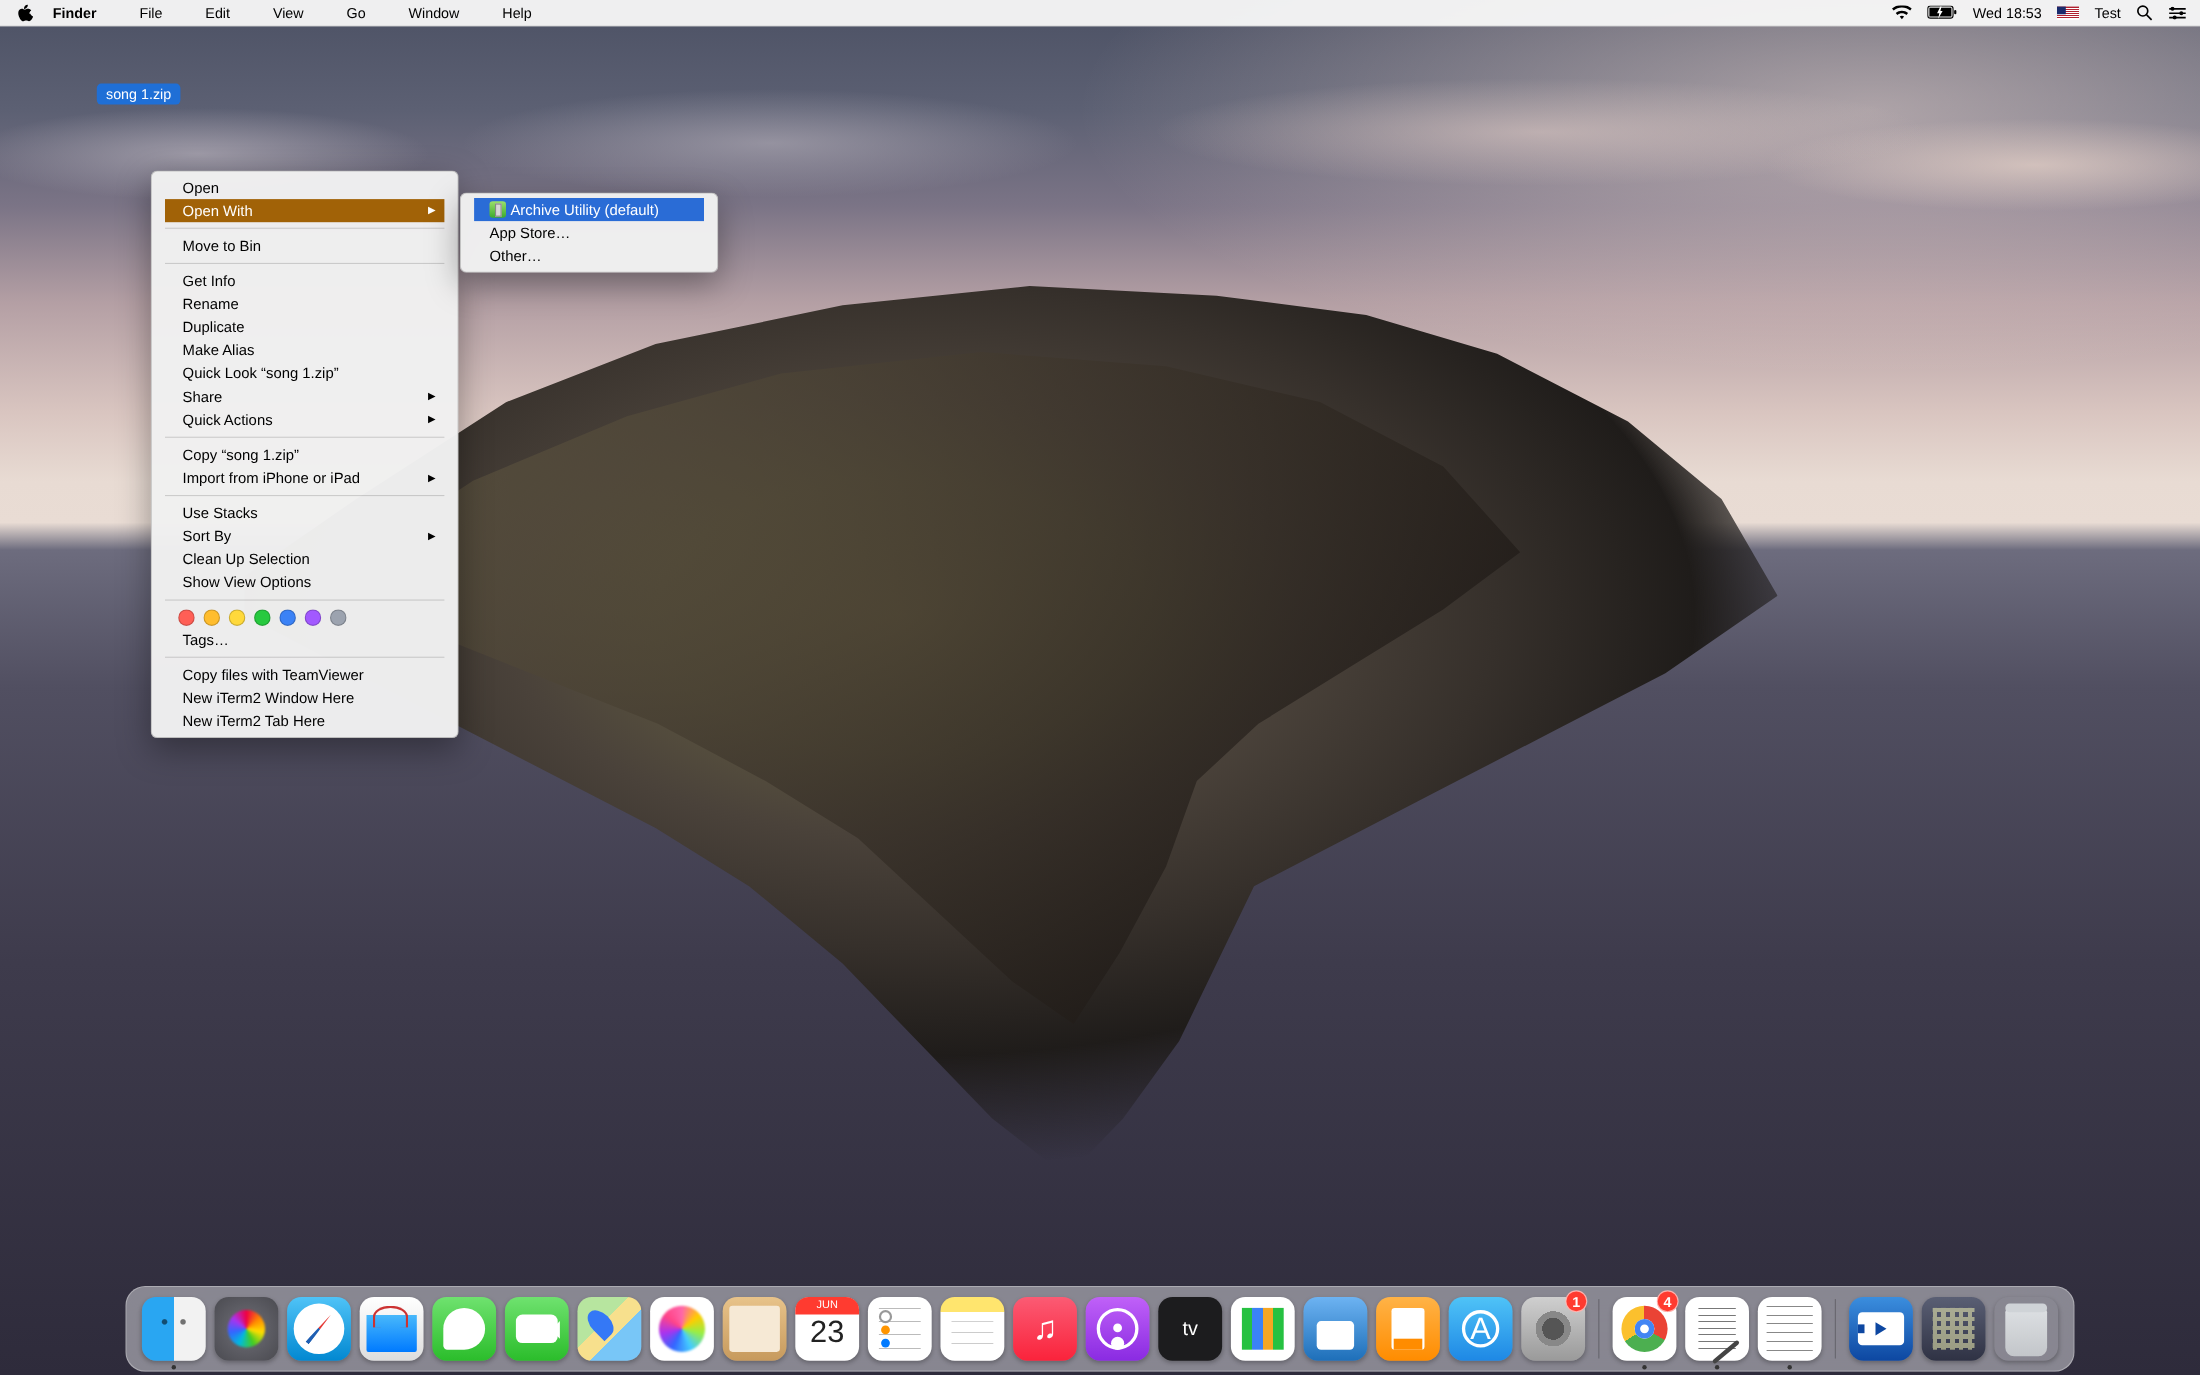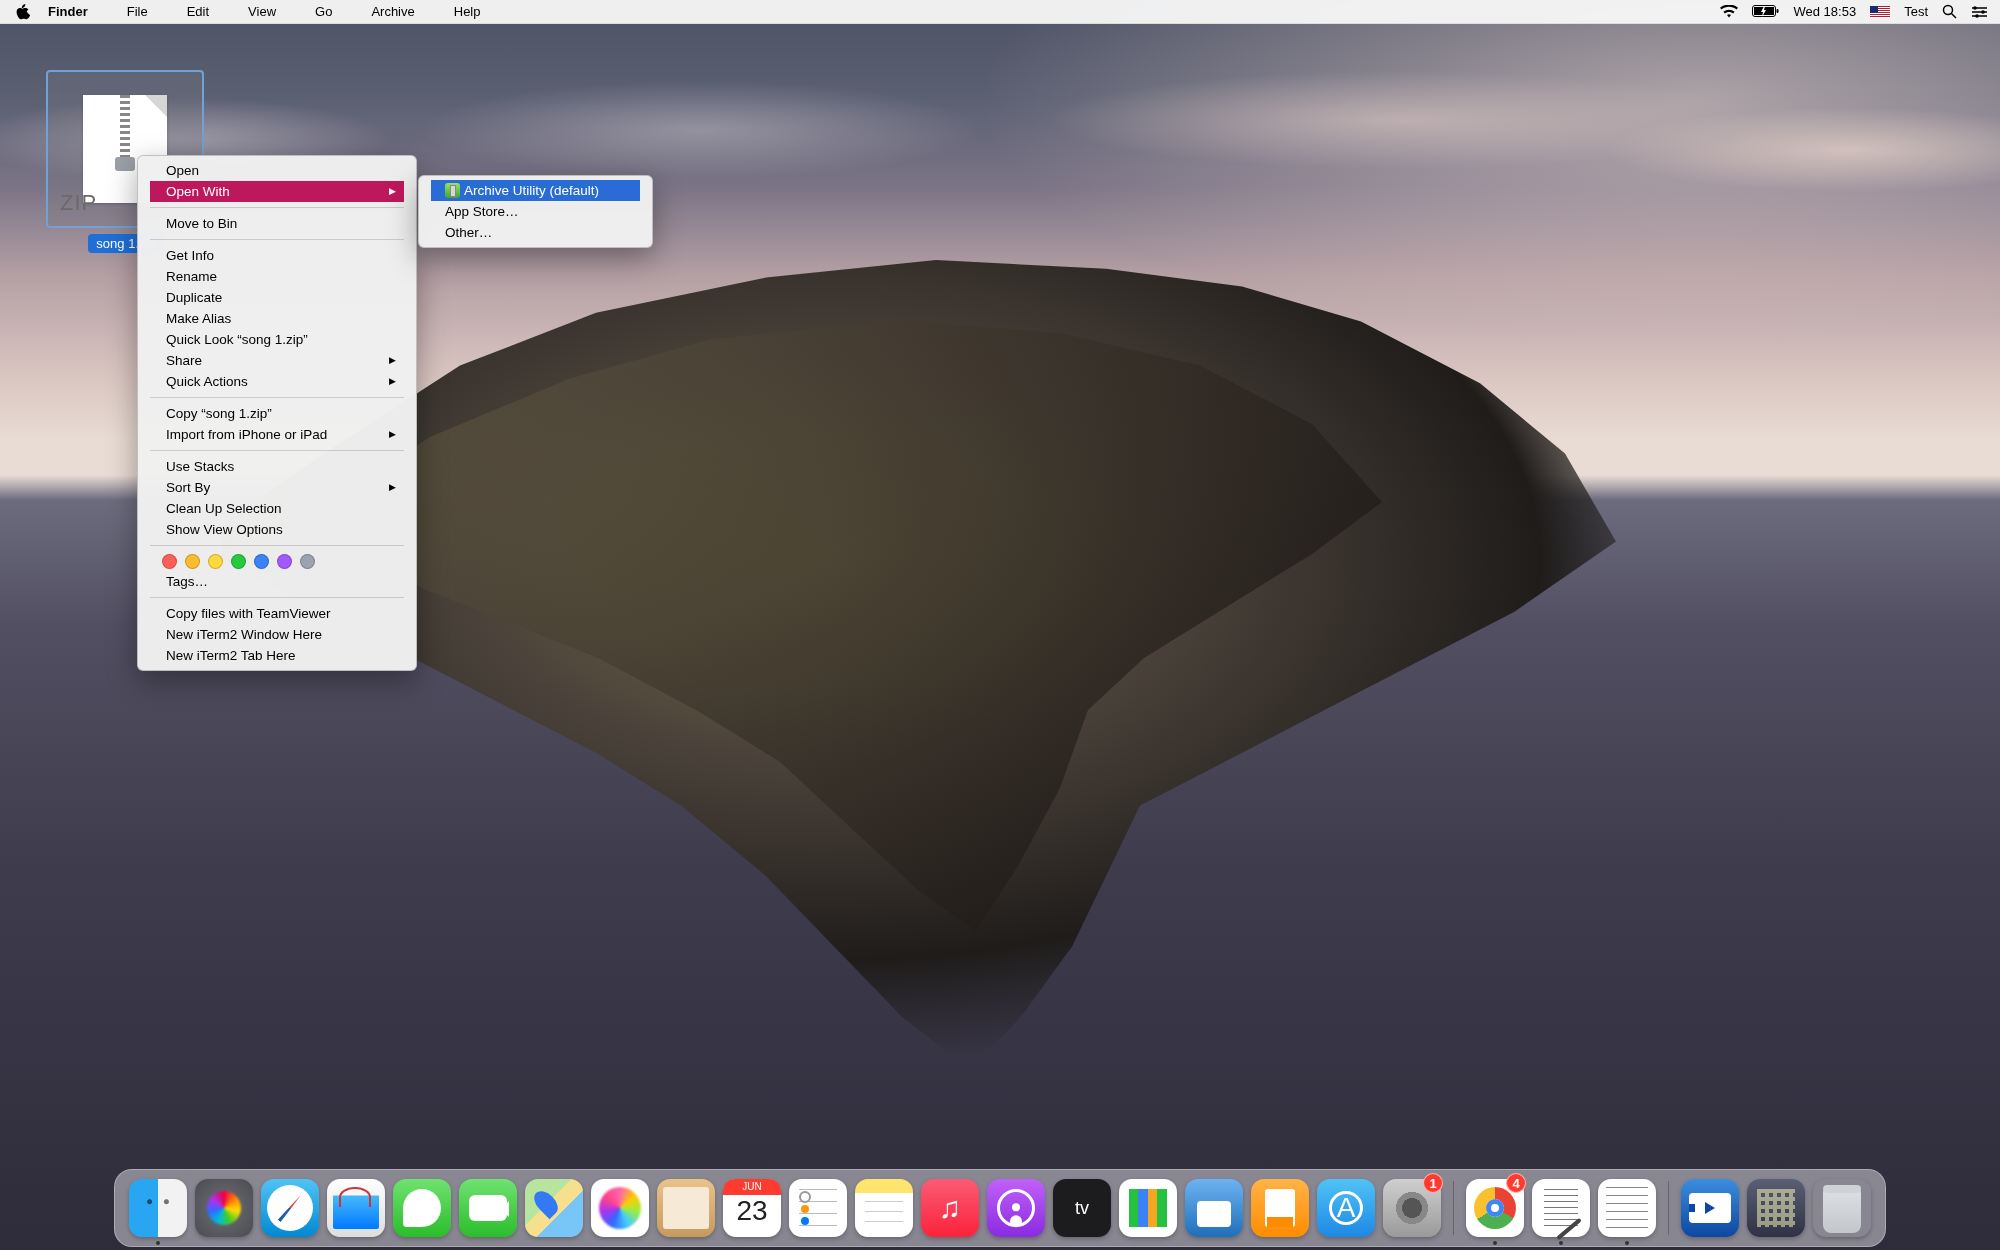--- a/index.html
+++ b/index.html
@@ -193,21 +193,21 @@
   cursor: default;
 }
 .ctx .row.sub::after {
   content: "▶";
   position: absolute;
   right: 8px;
   top: 2px;
   font-size: 9px;
 }
 .ctx .row.highlight {
-  background: #be185d;
+  background: #a16207;
   color: #fff;
 }
 .ctx .sep {
   height: 1px;
   margin: 5px 0;
   background: rgba(0,0,0,0.15);
 }
 .ctx .tags-row {
   padding: 3px 12px 2px 12px;
   display: flex;
@@ -378,21 +378,21 @@
   <span class="apple">
     <svg width="14" height="16" viewBox="0 0 14 16">
         <path fill="#000" d="M10.7 8.5c0-2 1.6-2.9 1.7-3-0.9-1.4-2.4-1.5-2.9-1.5-1.2-.1-2.4.7-3 .7-.6 0-1.6-.7-2.6-.7C2.4 4 .6 5.1.6 7.9c0 1 .2 2 .6 3 .5 1.3 2.2 4.5 4 4.4.9 0 1.5-.6 2.6-.6 1.1 0 1.6.6 2.6.6 1.8 0 3.4-3 3.8-4.3-2.4-1.1-2.5-2.4-2.5-2.5zM8.6 2.6C9.4 1.6 9.3.2 9.3 0 8.3.1 7.2.7 6.6 1.5 6 2.2 5.7 3.2 5.8 4.1c1 .1 2-.5 2.8-1.5z"></path>
       </svg>
   </span>
   <span class="app-name">Finder</span>
   <span class="menu-item">File</span>
   <span class="menu-item">Edit</span>
   <span class="menu-item">View</span>
   <span class="menu-item">Go</span>
-  <span class="menu-item">Archive</span>
+  <span class="menu-item">Window</span>
   <span class="menu-item">Help</span>
 
   <span class="spacer"></span>
 
   <span class="status-item">
     <svg width="18" height="13" viewBox="0 0 18 13">
         <path fill="#000" d="M9 12.5l2-2.5c-1.1-1-2.9-1-4 0l2 2.5zM3.4 6.8l1.5 1.8c2.3-2 6-2 8.2 0l1.5-1.8C11.5 4 6.5 4 3.4 6.8zM0 2.8l1.5 1.8C5.6.9 12.4.9 16.5 4.6L18 2.8C13 -1.6 5 -1.6 0 2.8z"></path>
       </svg>
   </span>
   <span class="status-item">
@@ -420,26 +420,20 @@
         <line x1="1" y1="6" x2="16" y2="6" stroke="#000" stroke-width="1.5"></line>
         <line x1="1" y1="10" x2="16" y2="10" stroke="#000" stroke-width="1.5"></line>
         <circle cx="4" cy="2" r="1.8" fill="#000"></circle>
         <circle cx="12" cy="6" r="1.8" fill="#000"></circle>
         <circle cx="6" cy="10" r="1.8" fill="#000"></circle>
       </svg>
   </span>
 </div>
 
 <div class="desktop-icon">
-  <div class="thumb">
-    <div class="paper">
-      <div class="zipper"></div>
-    </div>
-    <div class="ext">ZIP</div>
-  </div>
   <span class="label">song 1.zip</span>
 </div>
 
 <div class="ctx" id="ctx" style="left:137px; top:155px;">
     <div class="row">Open</div>
     <div class="row sub highlight">Open With</div>
     <div class="sep"></div>
     <div class="row">Move to Bin</div>
     <div class="sep"></div>
     <div class="row">Get Info</div>

